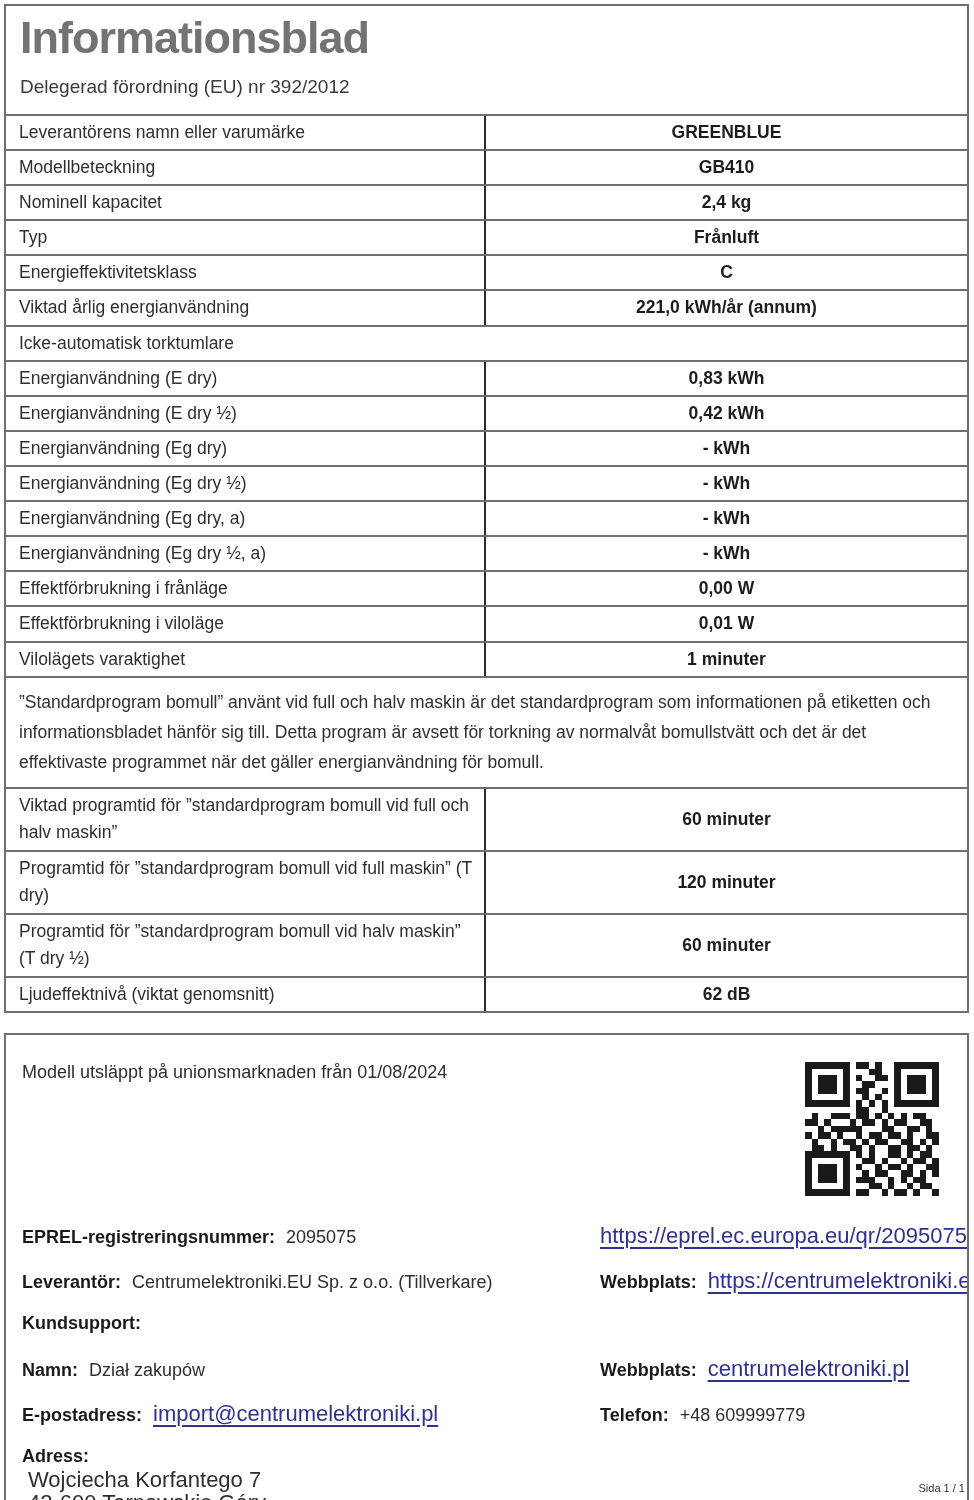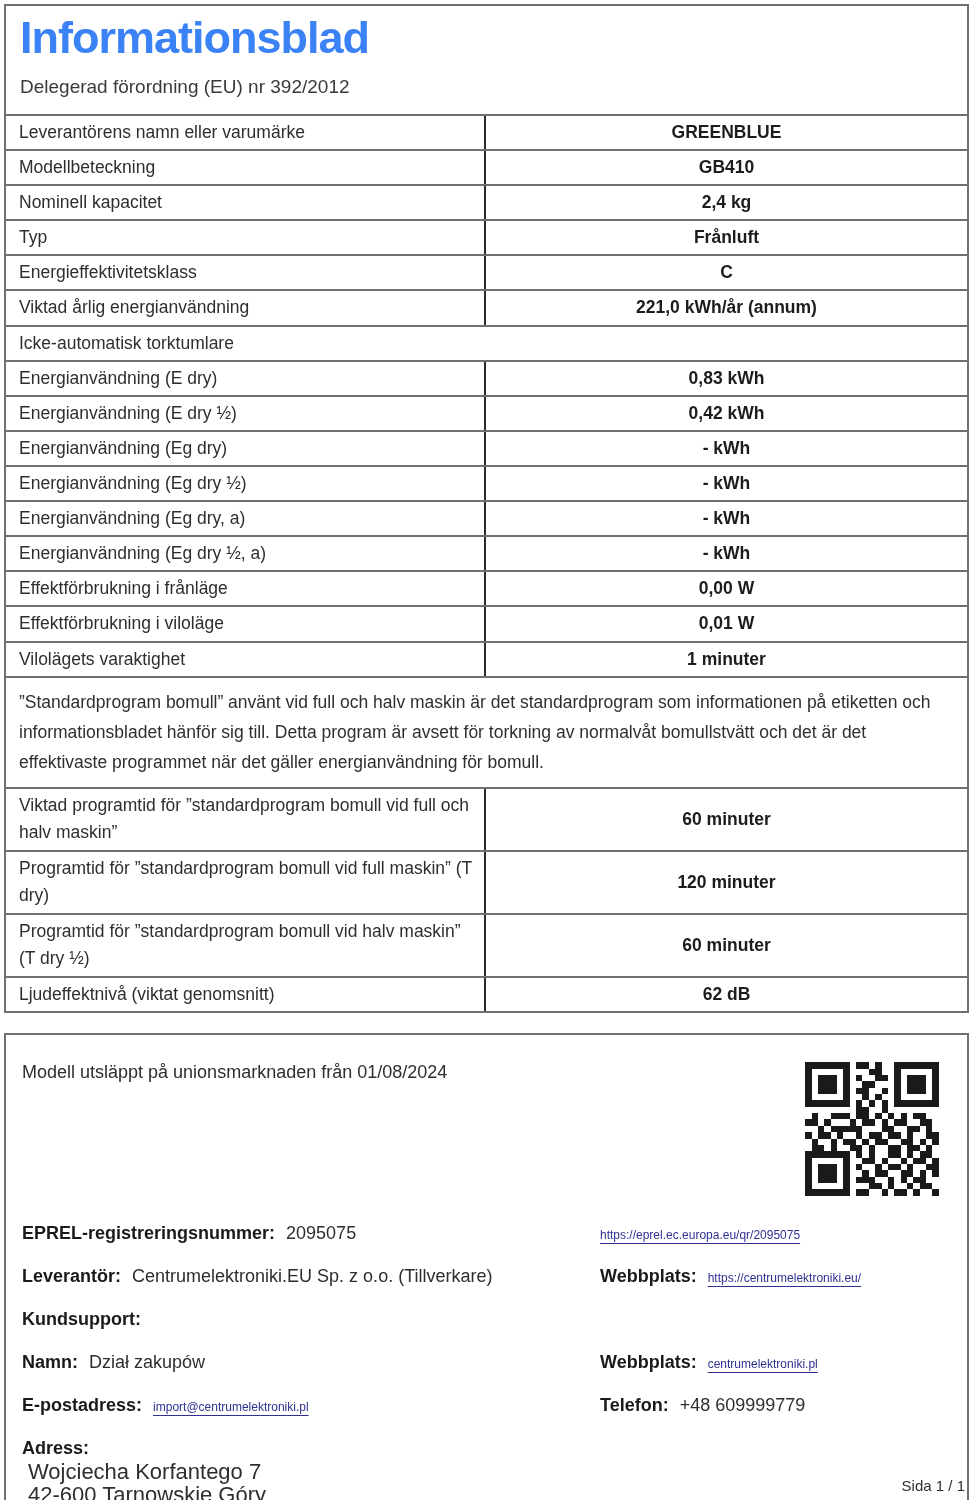--- a/index.html
+++ b/index.html
@@ -17,21 +17,21 @@
   }
   
   .header{
     padding:6px 14px 16px 14px;
     border-bottom:2px solid #6f6f6f;
   }
   .page-title{
     margin:0;
     font-size:45px;
     font-weight:bold;
-    color:#3b82f6;
+    color:#737373;
     letter-spacing:-1px;
     line-height:1.15;
   }
   .page-subtitle{
     margin-top:12px;
     font-size:19px;
     color:#3a3a3a;
   }
   
   .trow{
@@ -96,28 +96,28 @@
   .info-row{
     display:flex;
     align-items:baseline;
     margin-bottom:19px;
     min-height:24px;
   }
   .info-left{flex:0 0 578px;display:flex;align-items:baseline;}
   .info-right{flex:1;display:flex;align-items:baseline;}
   .lbl{font-weight:bold;font-size:18px;color:#1a1a1a;margin-right:11px;white-space:nowrap;}
   .val{font-size:18px;color:#2e2e2e;}
-  a.link{font-size:12px;color:#2e3192;text-decoration:underline;text-underline-offset:4px;}
+  a.link{font-size:22px;color:#2e3192;text-decoration:underline;text-underline-offset:4px;}
   .addr-lines{margin-top:-6px;}
   .addr-line{font-size:22px;line-height:23.5px;color:#2e2e2e;padding-left:6px;}
   
   .page-num{
     position:absolute;
     right:9px;bottom:6px;
-    font-size:15px;
+    font-size:11px;
     color:#2e2e2e;
   }
 </style>
 </head>
 <body>
 
 <div class="doc-box">
   <div class="header">
     <h1 class="page-title">Informationsblad</h1>
     <div class="page-subtitle">Delegerad förordning (EU) nr 392/2012</div>

